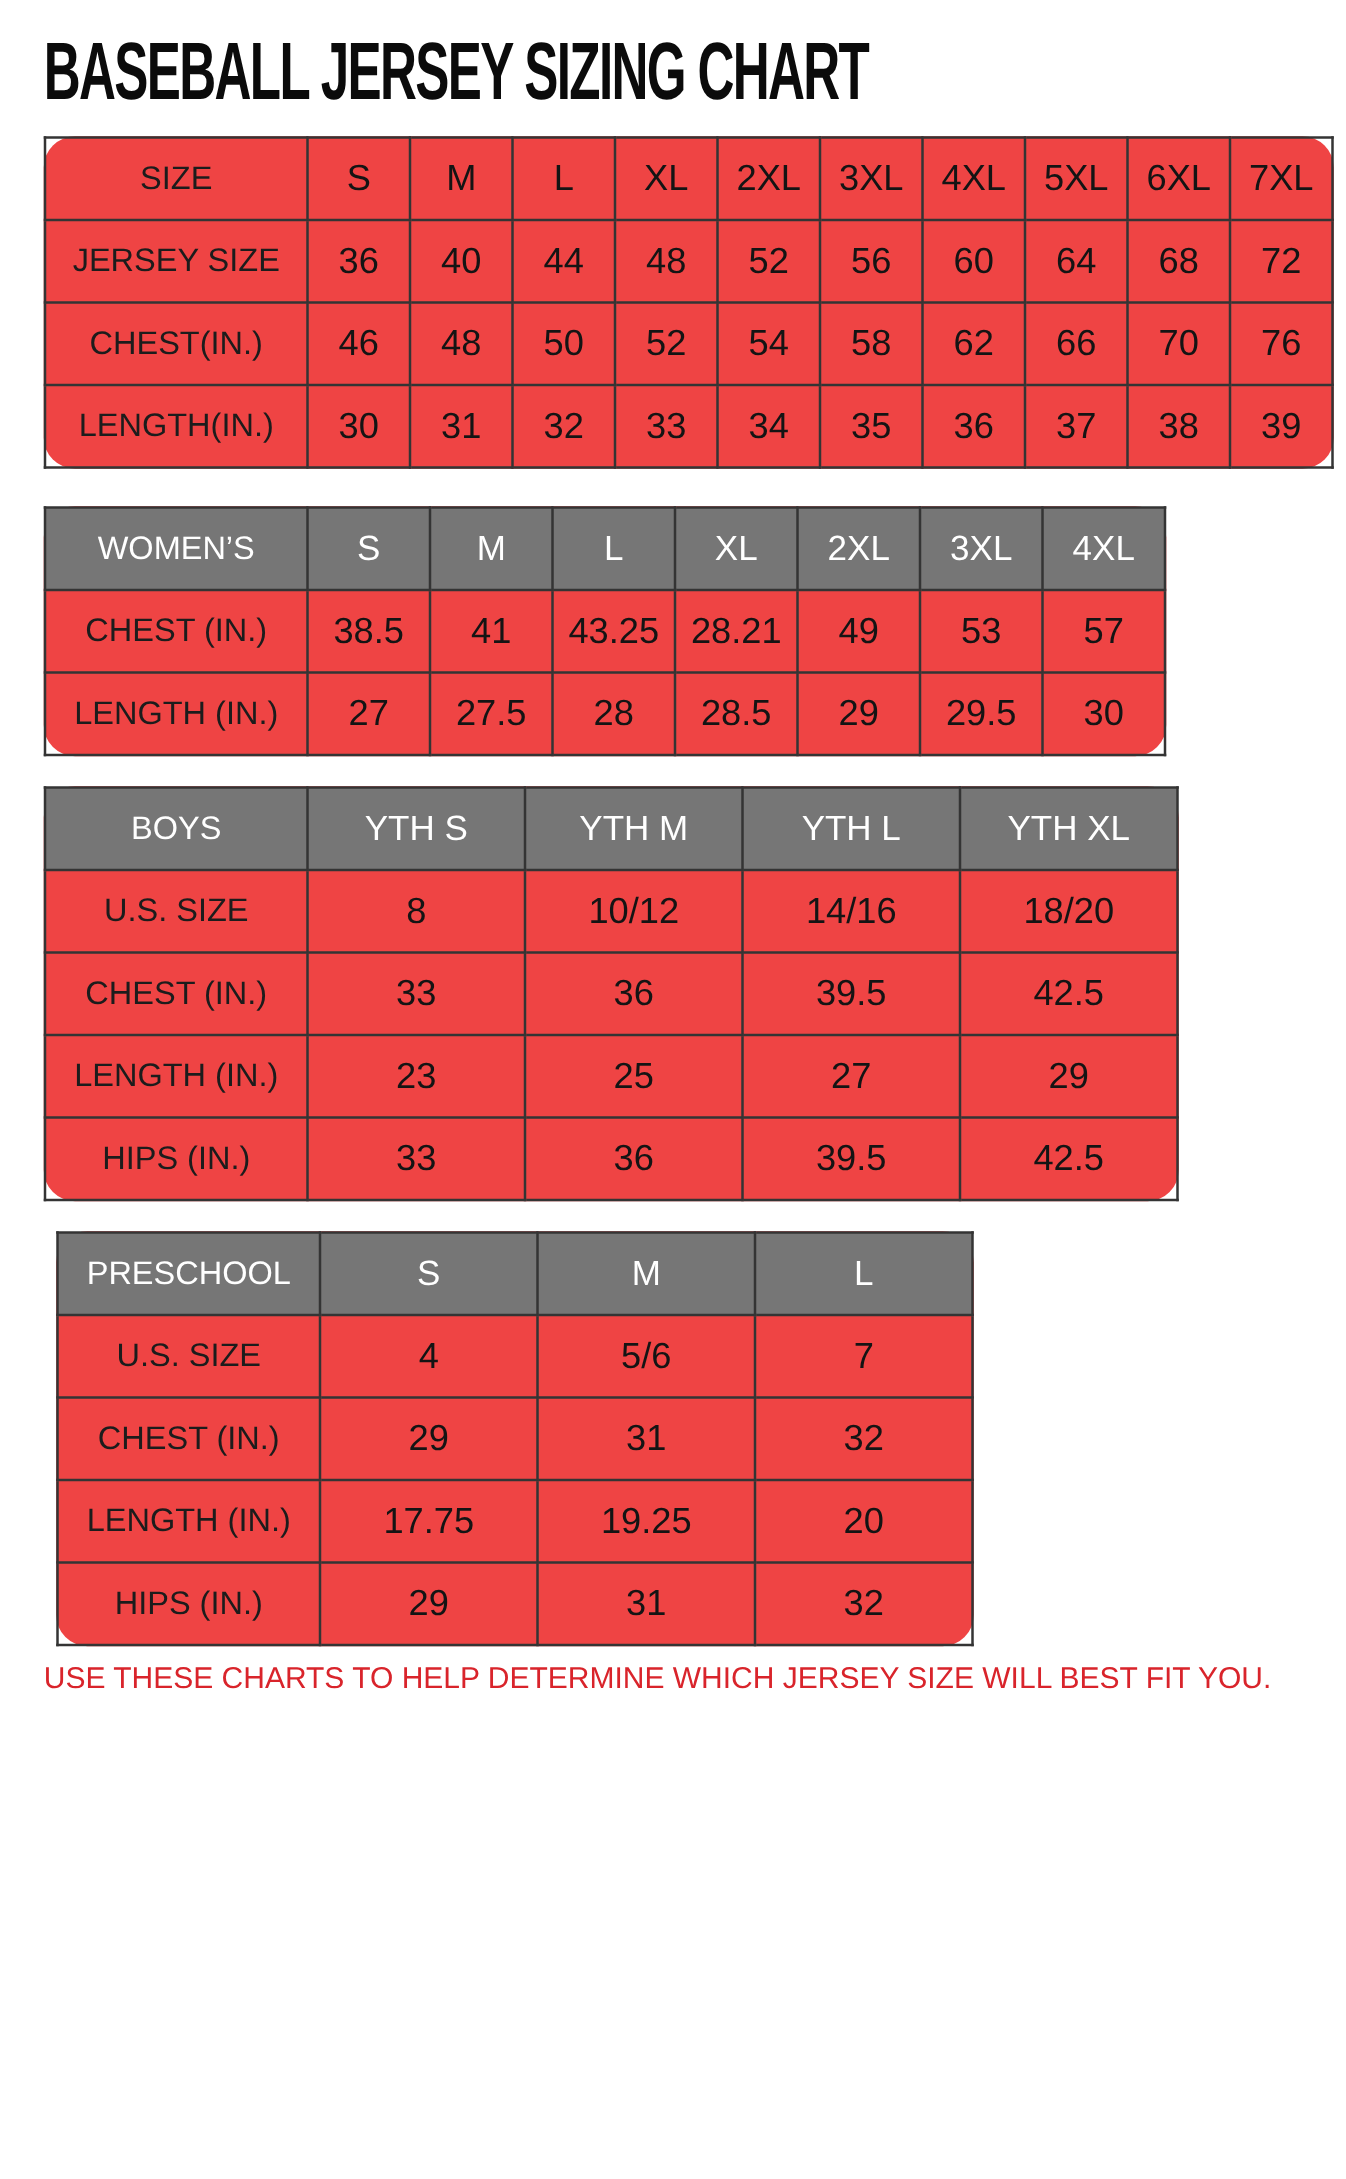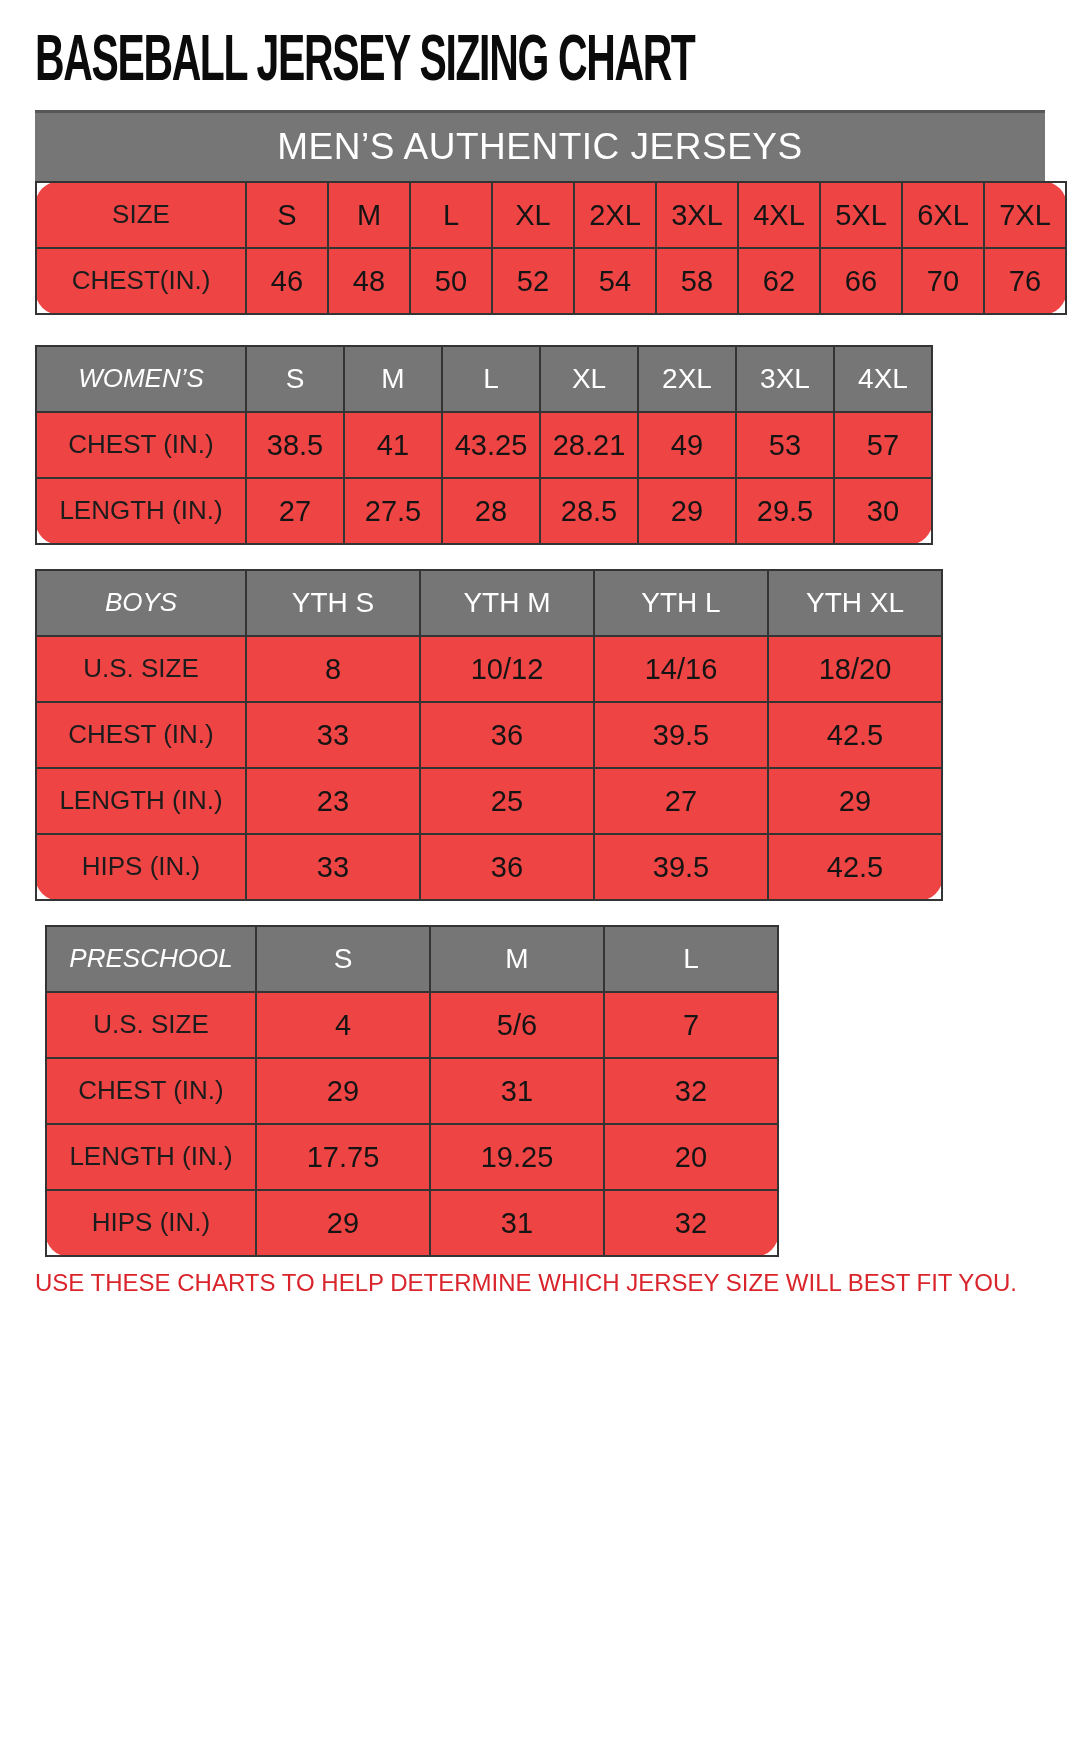--- a/index.html
+++ b/index.html
@@ -52,21 +52,21 @@
   }
   .tbl th.rowlabel{
     width:208px;font-size:26px;color:#1c1c1c;
     white-space:pre-line;line-height:1.15;
   }
   .tbl thead th{
     background:var(--header-gray,#767676);
     color:var(--header-text,#ffffff);
     font-size:28px;
   }
-  .tbl thead th.rowlabel{color:var(--header-text,#ffffff);font-style:italic;}
+  .tbl thead th.rowlabel{color:var(--header-text,#ffffff);}
   .tbl td{font-size:29px;color:#141414;}
 
   .mens-tbl  td, .mens-tbl  thead th.size{width:80px;}
   .womens-tbl td,.womens-tbl thead th.size{width:96px;}
   .boys-tbl  td, .boys-tbl  thead th.size{width:172px;}
   .pre-tbl   td, .pre-tbl   thead th.size{width:172px;}
 
   .tbl-block{margin-bottom:30px;}
   .tbl-block.womens{margin-bottom:24px;}
   .tbl-block.boys{margin-bottom:24px;}
@@ -81,49 +81,74 @@
 </style>
 </head>
 <body>
 
 <div class="page">
 
   <h1 class="title"><span class="title-inner">BASEBALL JERSEY SIZING CHART</span></h1>
 
 
   <section class="tbl-block mens">
-    <div class="banner">MEN’S AUTHENTIC JERSEYS</div>
     <table class="tbl mens-tbl">
       <tbody>
           <tr>
             <th class="rowlabel">SIZE</th>
             <td>S</td>
             <td>M</td>
             <td>L</td>
             <td>XL</td>
             <td>2XL</td>
             <td>3XL</td>
             <td>4XL</td>
             <td>5XL</td>
             <td>6XL</td>
             <td>7XL</td>
           </tr>
           <tr>
+            <th class="rowlabel">JERSEY SIZE</th>
+            <td>36</td>
+            <td>40</td>
+            <td>44</td>
+            <td>48</td>
+            <td>52</td>
+            <td>56</td>
+            <td>60</td>
+            <td>64</td>
+            <td>68</td>
+            <td>72</td>
+          </tr>
+          <tr>
             <th class="rowlabel">CHEST(IN.)</th>
             <td>46</td>
             <td>48</td>
             <td>50</td>
             <td>52</td>
             <td>54</td>
             <td>58</td>
             <td>62</td>
             <td>66</td>
             <td>70</td>
             <td>76</td>
           </tr>
+          <tr>
+            <th class="rowlabel">LENGTH(IN.)</th>
+            <td>30</td>
+            <td>31</td>
+            <td>32</td>
+            <td>33</td>
+            <td>34</td>
+            <td>35</td>
+            <td>36</td>
+            <td>37</td>
+            <td>38</td>
+            <td>39</td>
+          </tr>
         </tbody>
     </table>
   </section>
 
   <section class="tbl-block womens">
     <table class="tbl womens-tbl">
       <thead>
           <tr>
             <th class="rowlabel">WOMEN’S</th>
             <th class="size">S</th>

